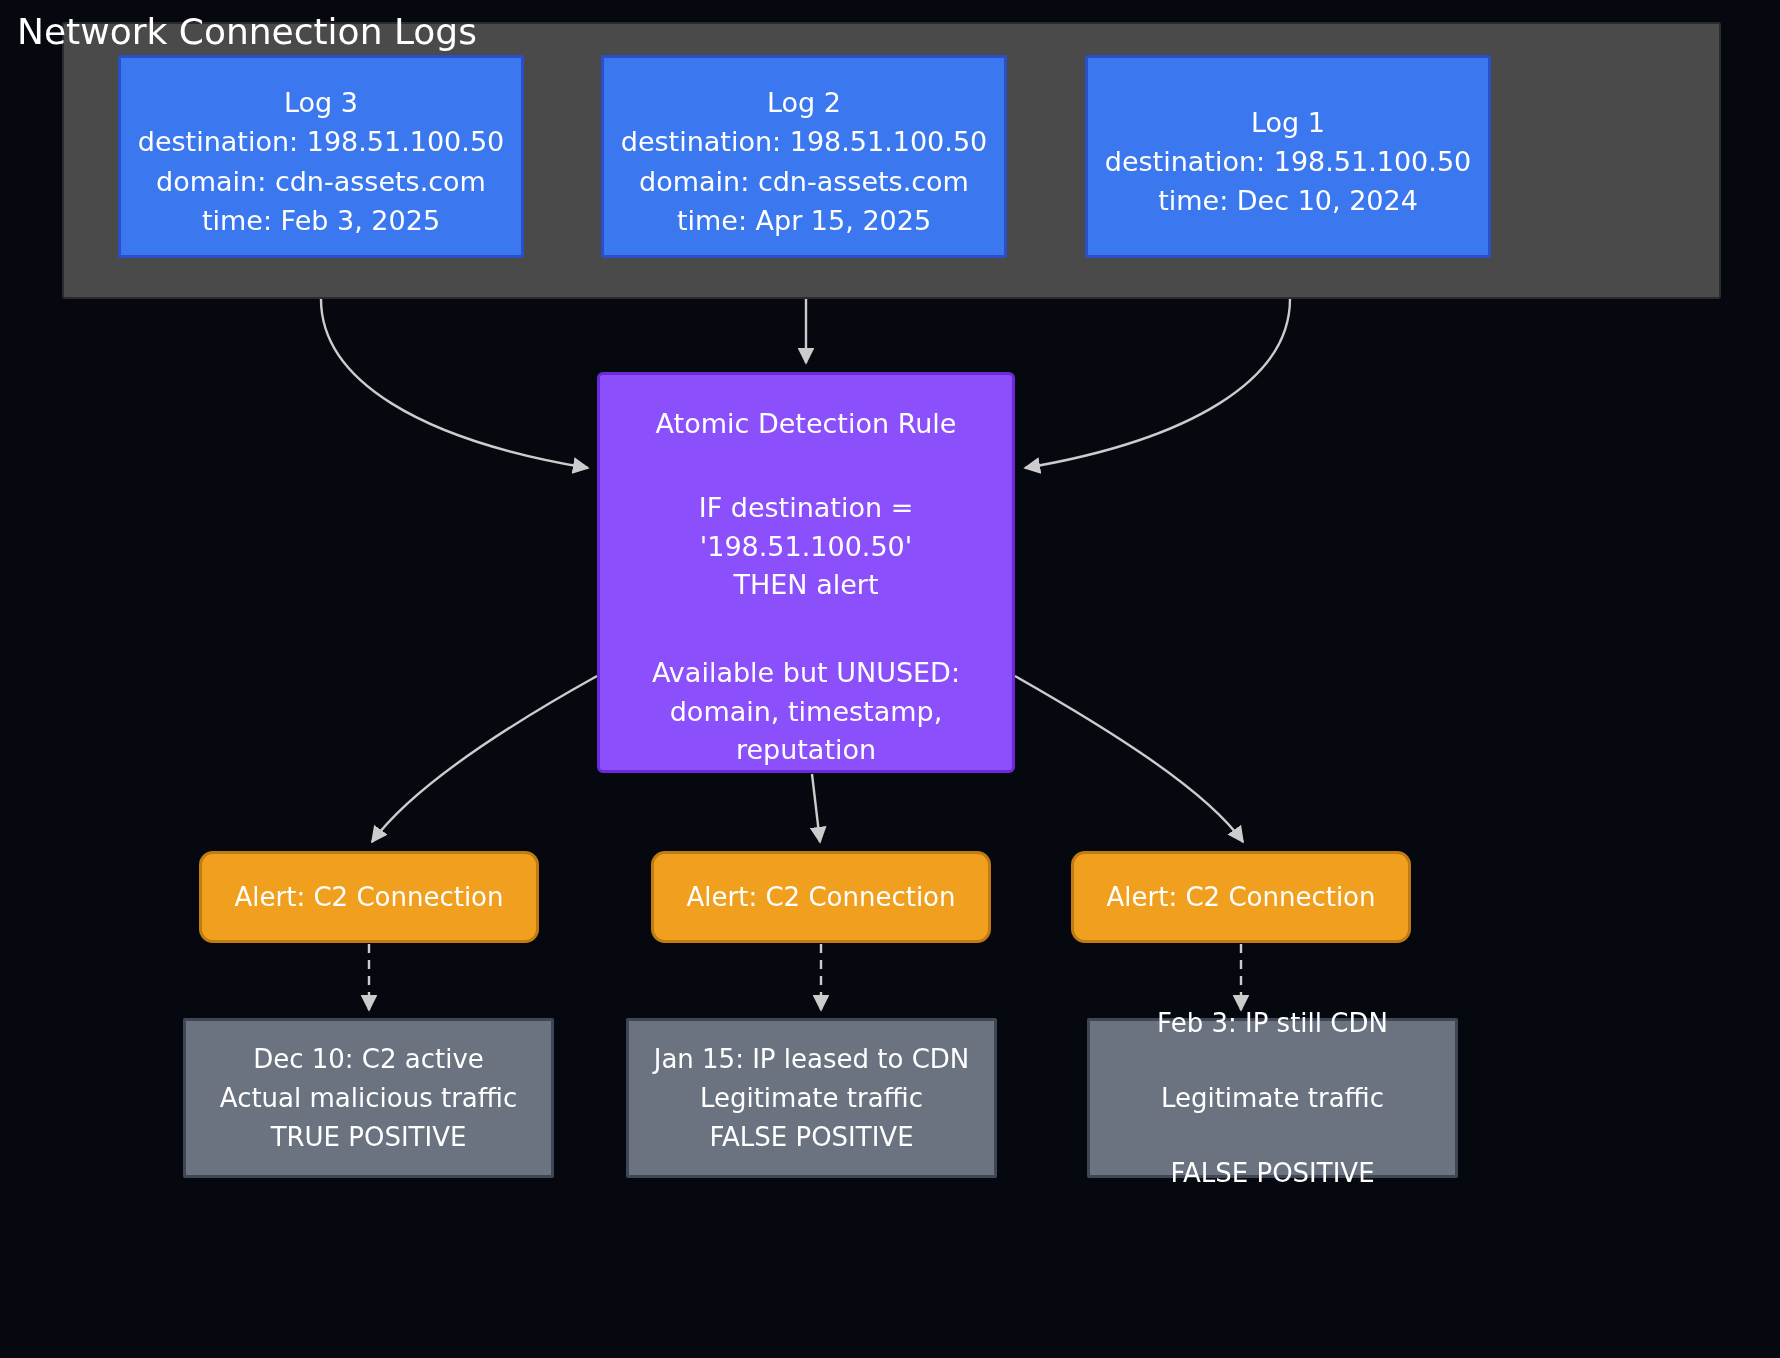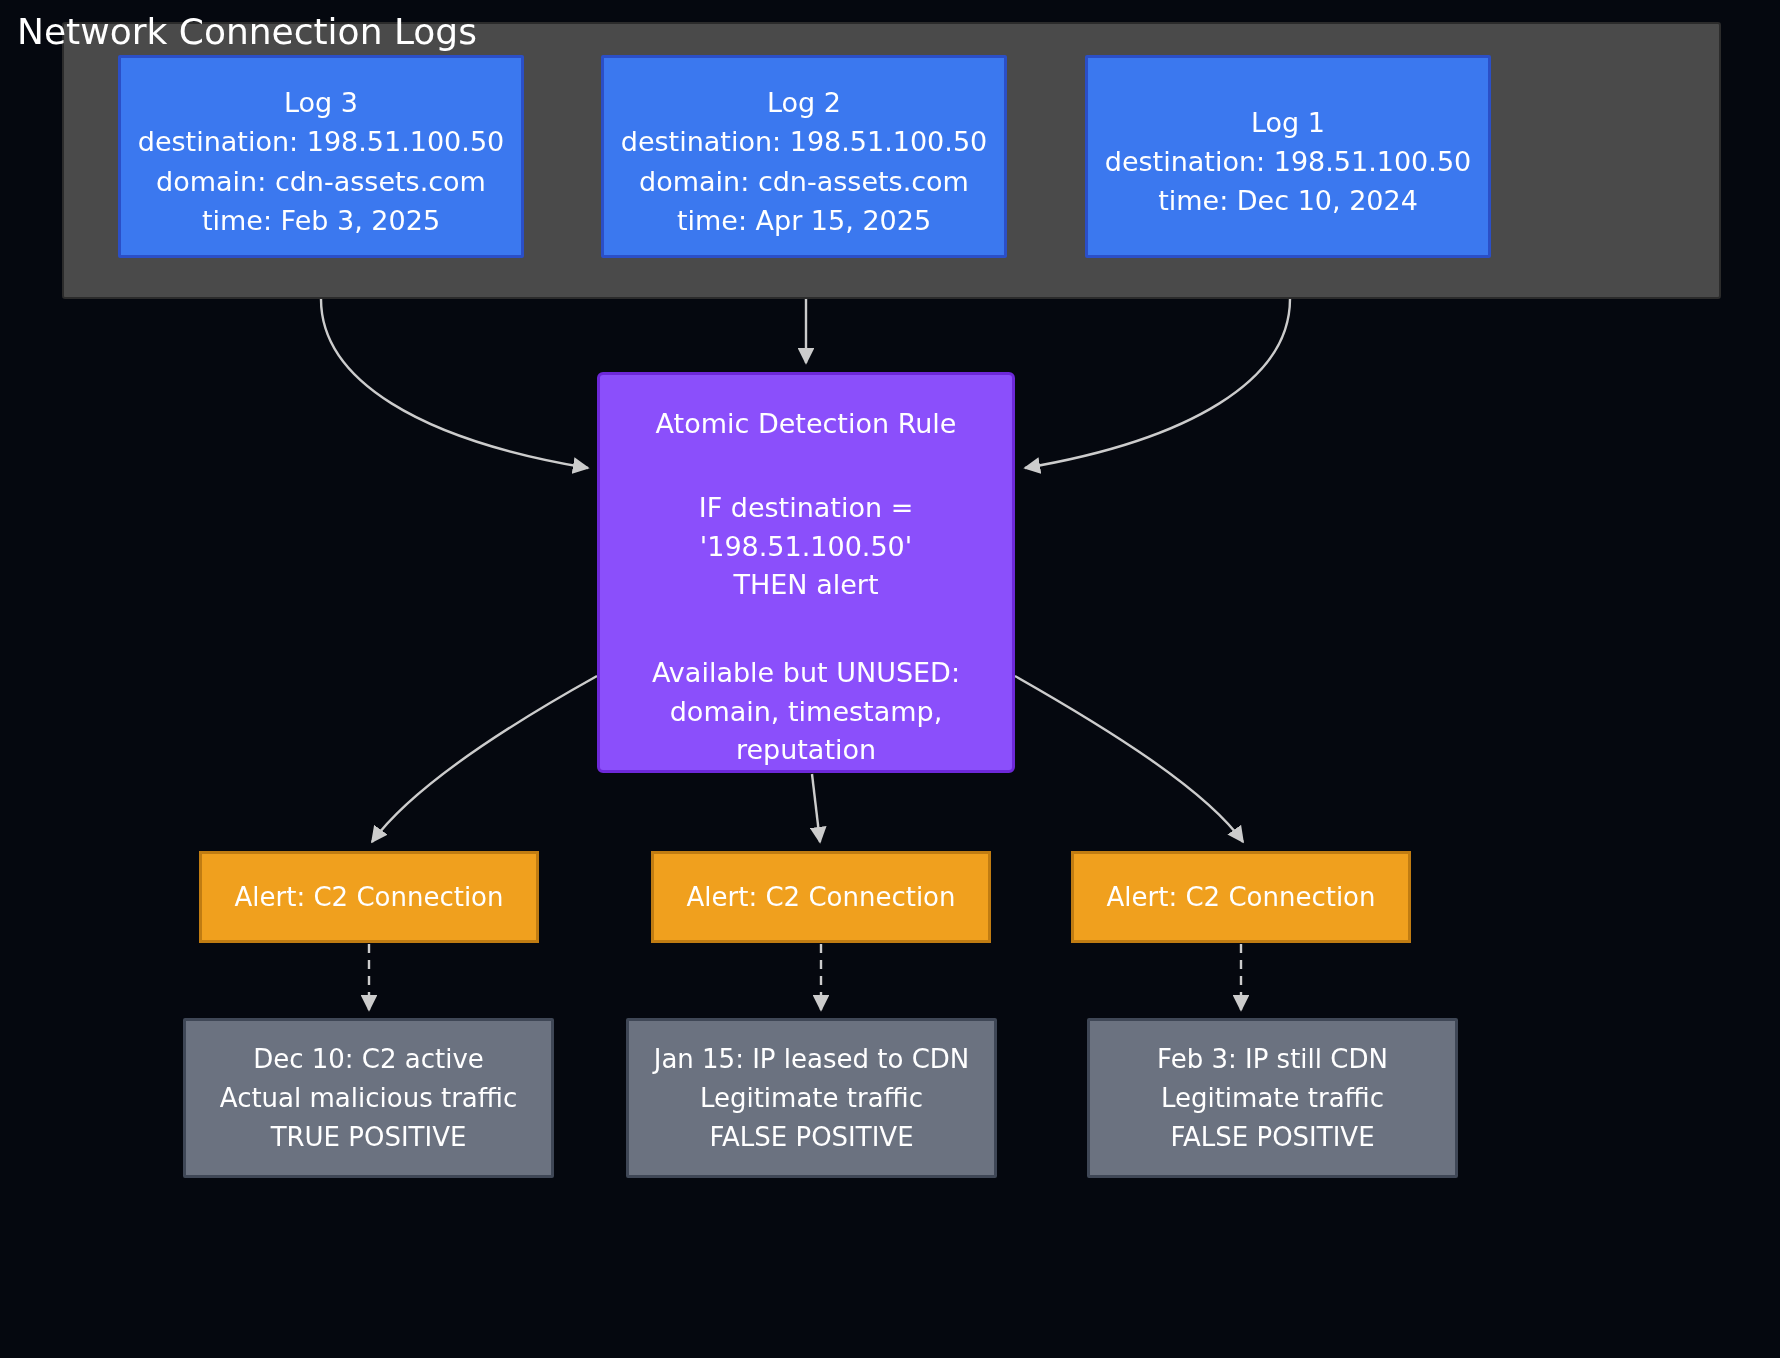--- a/index.html
+++ b/index.html
@@ -80,40 +80,40 @@
   }
   #rule-node .blk { display: block; }
   #rule-node .gap { height: 46px; }
   #rule-node .gap2 { height: 50px; }
 
   
   .alert-node {
     width: 340px; height: 92px;
     background: #f0a01e;
     border: 3px solid #c07c12;
-    border-radius: 0;
+    border-radius: 14px;
     font-size: 26px;
   }
   #alert1 { left: 199px;  top: 851px; }
   #alert2 { left: 651px;  top: 851px; }
   #alert3 { left: 1071px; top: 851px; }
 
   
   .outcome-node {
     width: 371px; height: 160px;
     background: #6b7280;
     border: 3px solid #3f4756;
     border-radius: 2px;
     font-size: 26px;
     line-height: 1.5;
   }
   .outcome-node .ln { display: block; white-space: nowrap; }
   #outcome1 { left: 183px;  top: 1018px; }
   #outcome2 { left: 626px;  top: 1018px; }
-  #outcome3 { left: 1087px; top: 1018px; }
+  #outcome3 { left: 1087px; top: 1018px; gap: 36px; }
 </style>
 </head>
 <body>
 
 <div id="stage">
 
   <div id="cluster-logs"></div>
   <div id="cluster-title">Network Connection Logs</div>
 
   <svg id="edges" viewBox="0 0 1780 1358" xmlns="http://www.w3.org/2000/svg">

